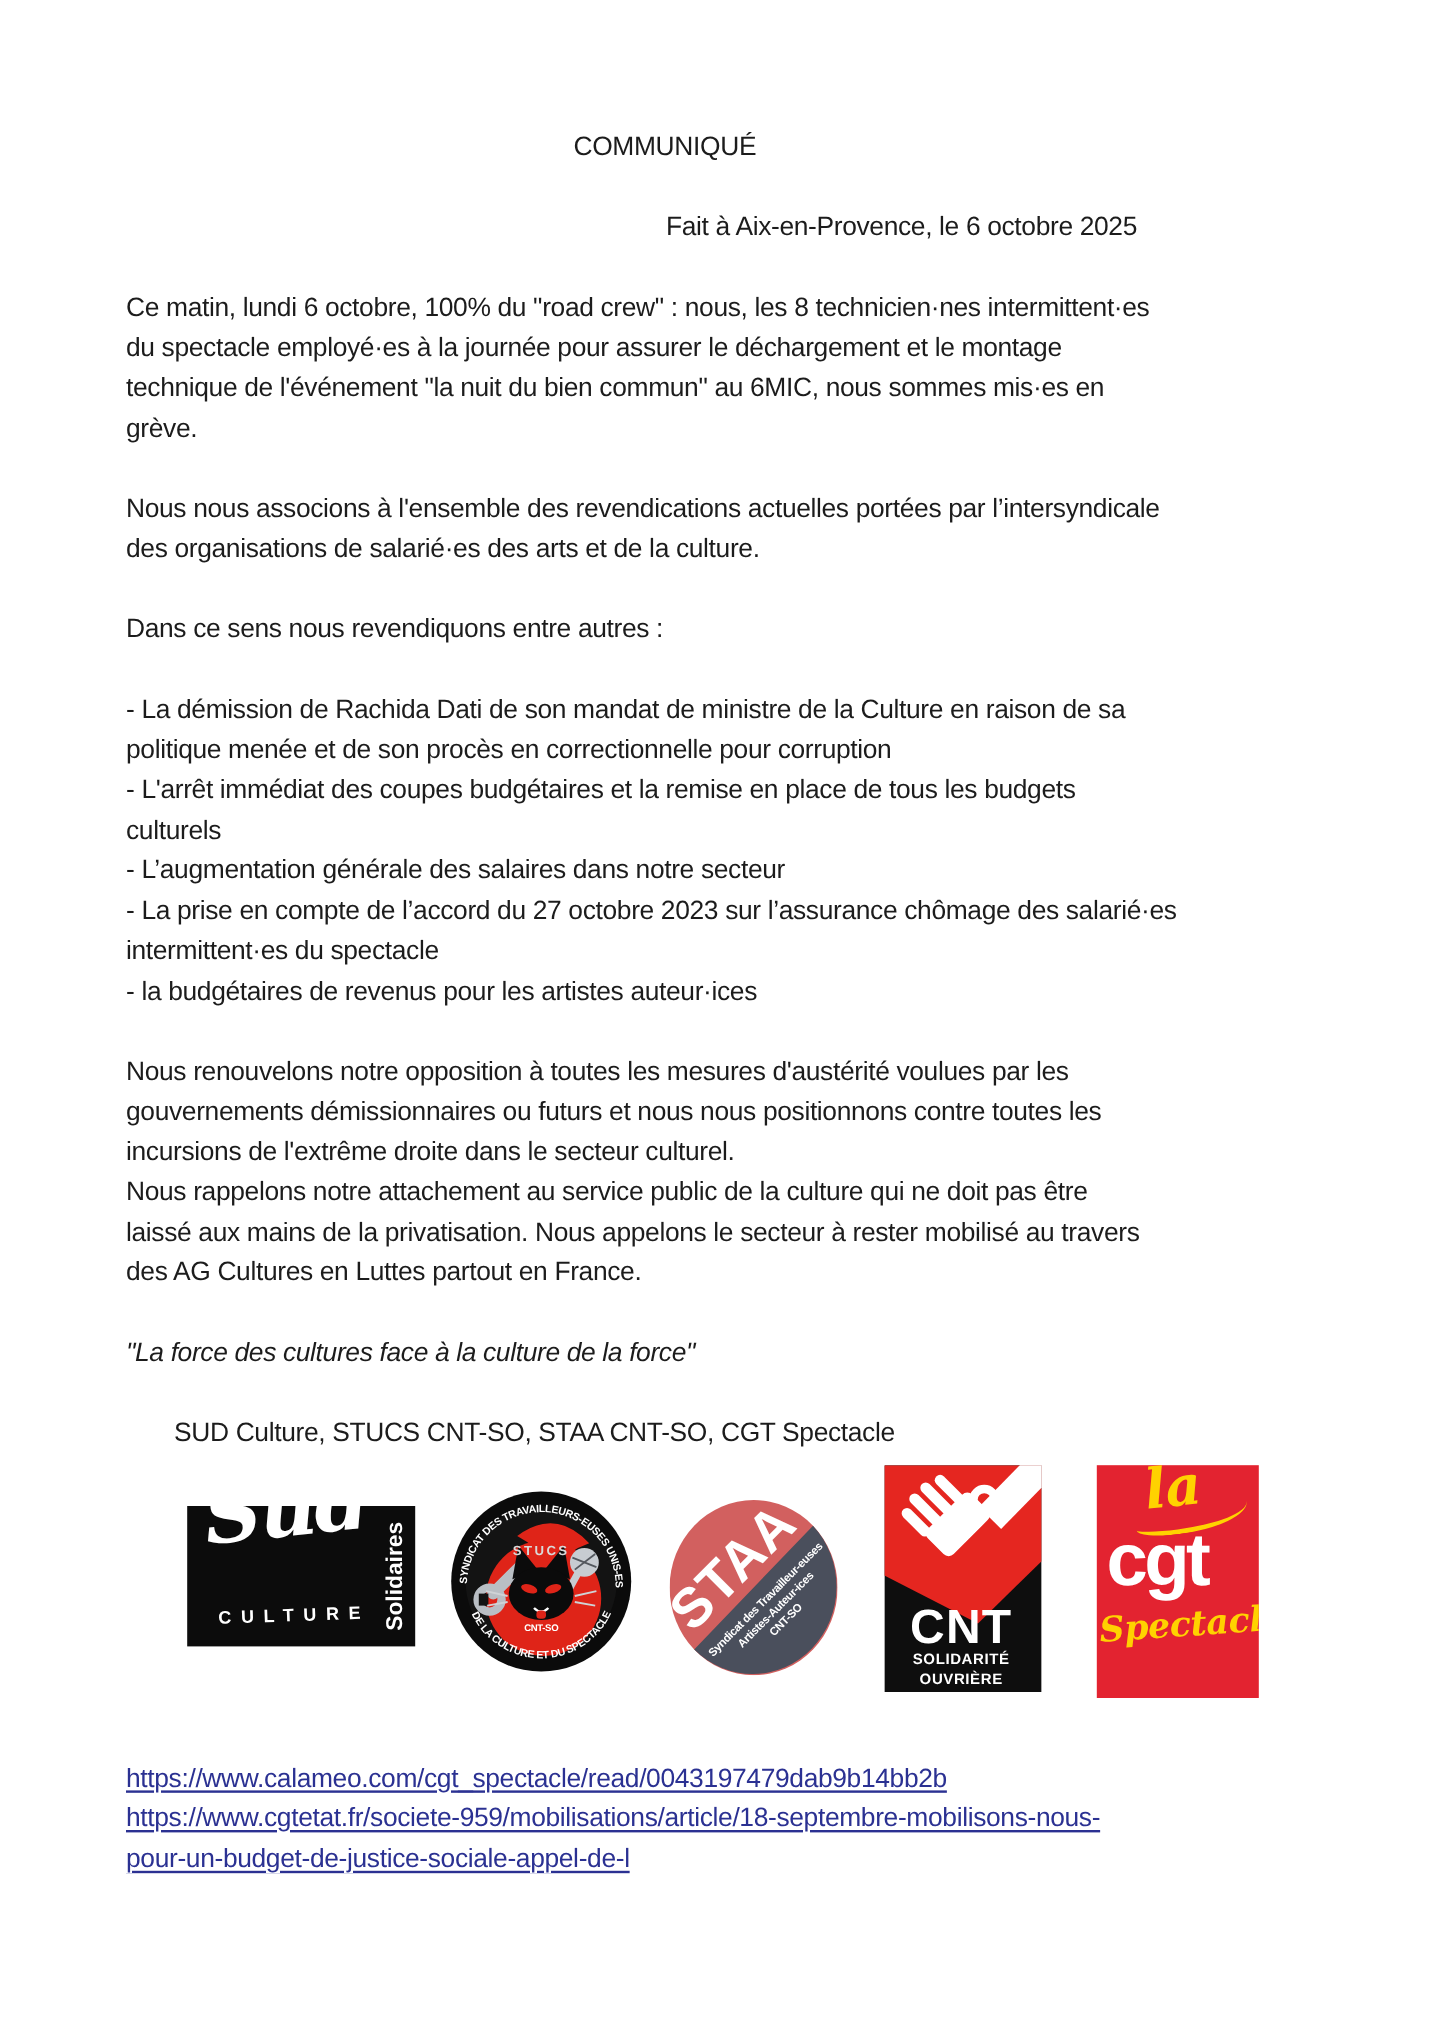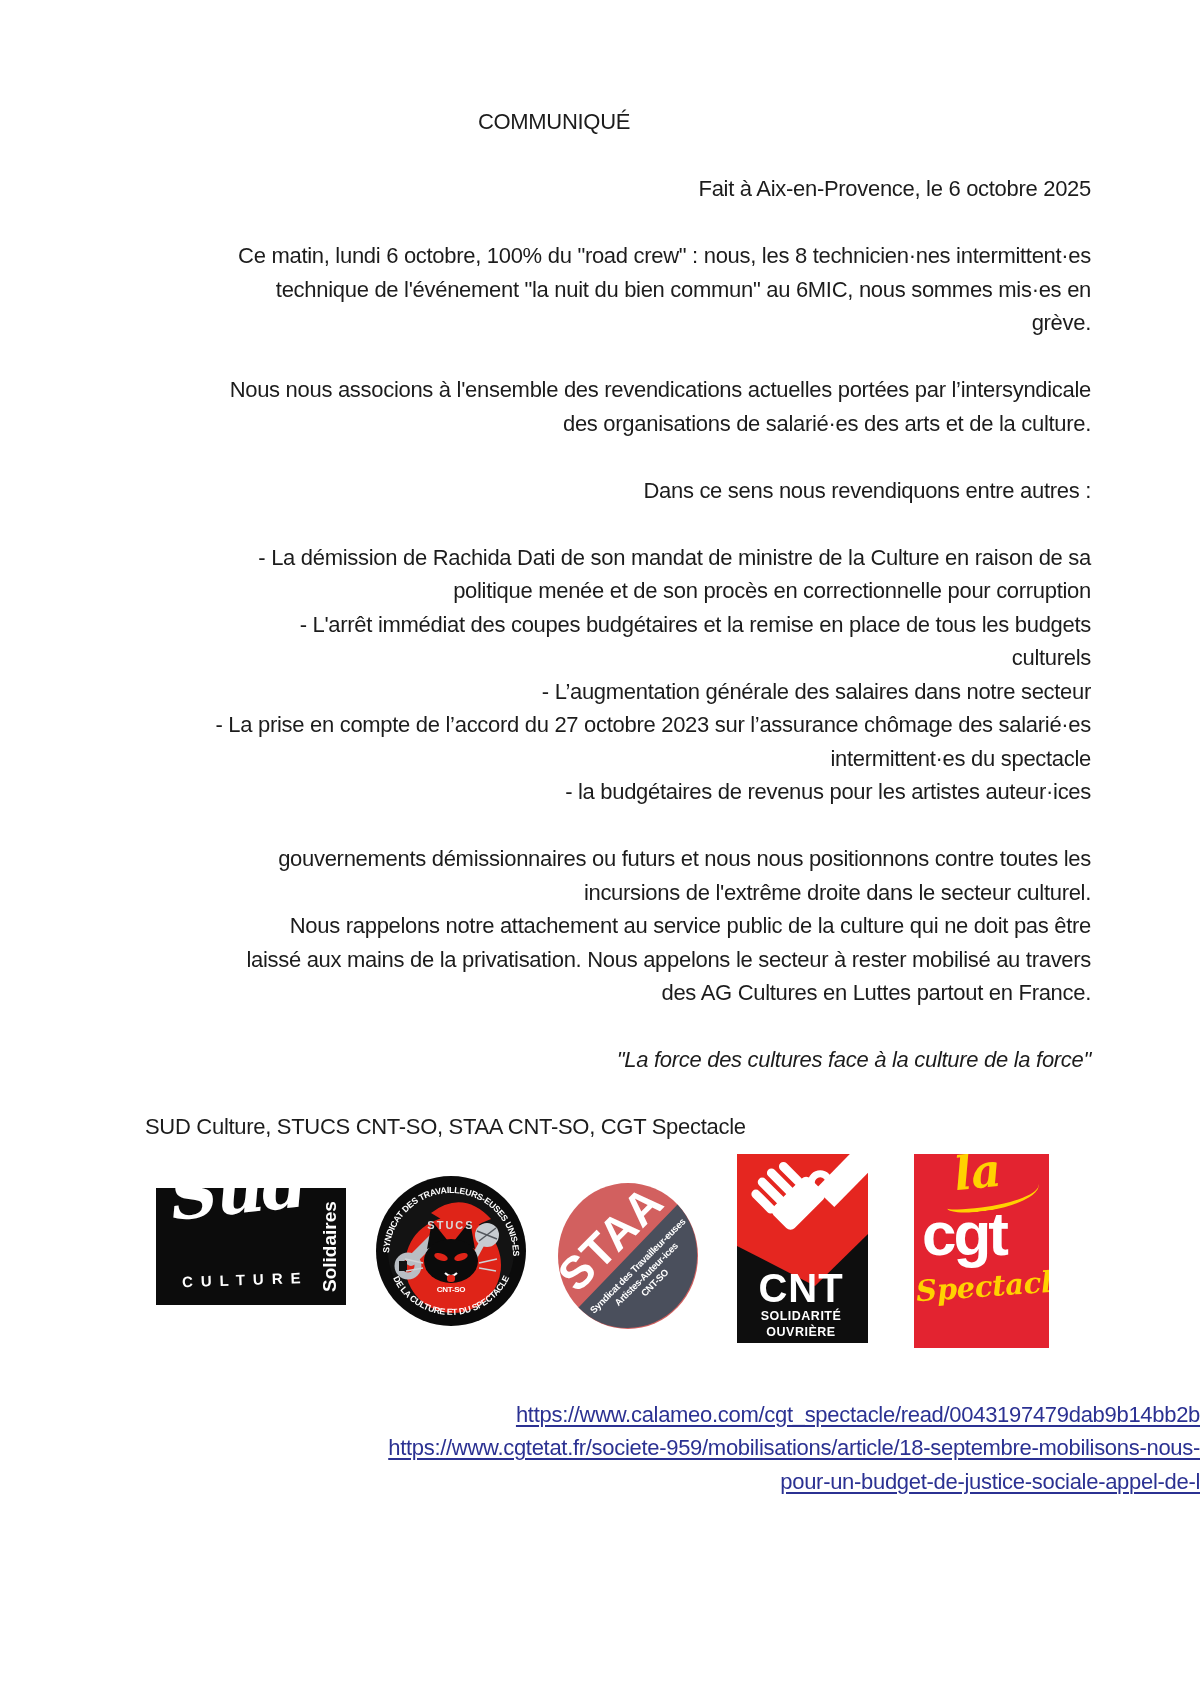--- a/index.html
+++ b/index.html
@@ -9,21 +9,21 @@
   }
   *{box-sizing:border-box;margin:0;padding:0;}
   html,body{background:#ffffff;}
   .page{
     position:relative; width:1200px; height:1696px; background:#fff;
     font-family:"Liberation Sans", sans-serif;
     font-size:22px; line-height:33.5px; letter-spacing:-0.3px;
     color:var(--text,#1c1c1c);
     padding:105px 0 0 105px; overflow:hidden;
   }
-  .line{white-space:pre; height:33.5px; width:986px;text-align:right;}
+  .line{white-space:pre; height:33.5px; width:986px;}
   .gap{height:33.5px;}
   .title-line{text-align:center; width:963px; padding-right:65px;}
   .date-line{padding-left:450px;}
   .quote-line{font-style:italic;}
   .sig-line{text-align:left; width:963px; padding-left:40px;}
   a.doc-link{color:var(--link,#2b3192); text-decoration-thickness:2px; text-underline-offset:3px;}
   a.doc-link .line{width:auto; display:block;}
 
   
   .logo-strip{position:relative; height:246px; margin-top:8px; width:1093px;}
@@ -61,20 +61,21 @@
 
 <div class="page">
 
   <div class="line title-line">COMMUNIQUÉ</div>
   <div class="gap"></div>
   <div class="line date-line">Fait à Aix-en-Provence, le 6 octobre 2025</div>
   <div class="gap"></div>
 
   <div>
     <div class="line">Ce matin, lundi 6 octobre, 100% du "road crew" : nous, les 8 technicien·nes intermittent·es</div>
+    <div class="line">du spectacle employé·es à la journée pour assurer le déchargement et le montage</div>
     <div class="line">technique de l'événement "la nuit du bien commun" au 6MIC, nous sommes mis·es en</div>
     <div class="line">grève.</div>
   </div>
   <div class="gap"></div>
 
   <div>
     <div class="line">Nous nous associons à l'ensemble des revendications actuelles portées par l’intersyndicale</div>
     <div class="line">des organisations de salarié·es des arts et de la culture.</div>
   </div>
   <div class="gap"></div>
@@ -90,20 +91,21 @@
     <div class="line">- L'arrêt immédiat des coupes budgétaires et la remise en place de tous les budgets</div>
     <div class="line">culturels</div>
     <div class="line">- L’augmentation générale des salaires dans notre secteur</div>
     <div class="line">- La prise en compte de l’accord du 27 octobre 2023 sur l’assurance chômage des salarié·es</div>
     <div class="line">intermittent·es du spectacle</div>
     <div class="line">- la budgétaires de revenus pour les artistes auteur·ices</div>
   </div>
   <div class="gap"></div>
 
   <div>
+    <div class="line">Nous renouvelons notre opposition à toutes les mesures d'austérité voulues par les</div>
     <div class="line">gouvernements démissionnaires ou futurs et nous nous positionnons contre toutes les</div>
     <div class="line">incursions de l'extrême droite dans le secteur culturel.</div>
     <div class="line">Nous rappelons notre attachement au service public de la culture qui ne doit pas être</div>
     <div class="line">laissé aux mains de la privatisation. Nous appelons le secteur à rester mobilisé au travers</div>
     <div class="line">des AG Cultures en Luttes partout en France.</div>
   </div>
   <div class="gap"></div>
 
   <div class="line quote-line">"La force des cultures face à la culture de la force"</div>
   <div class="gap"></div>

